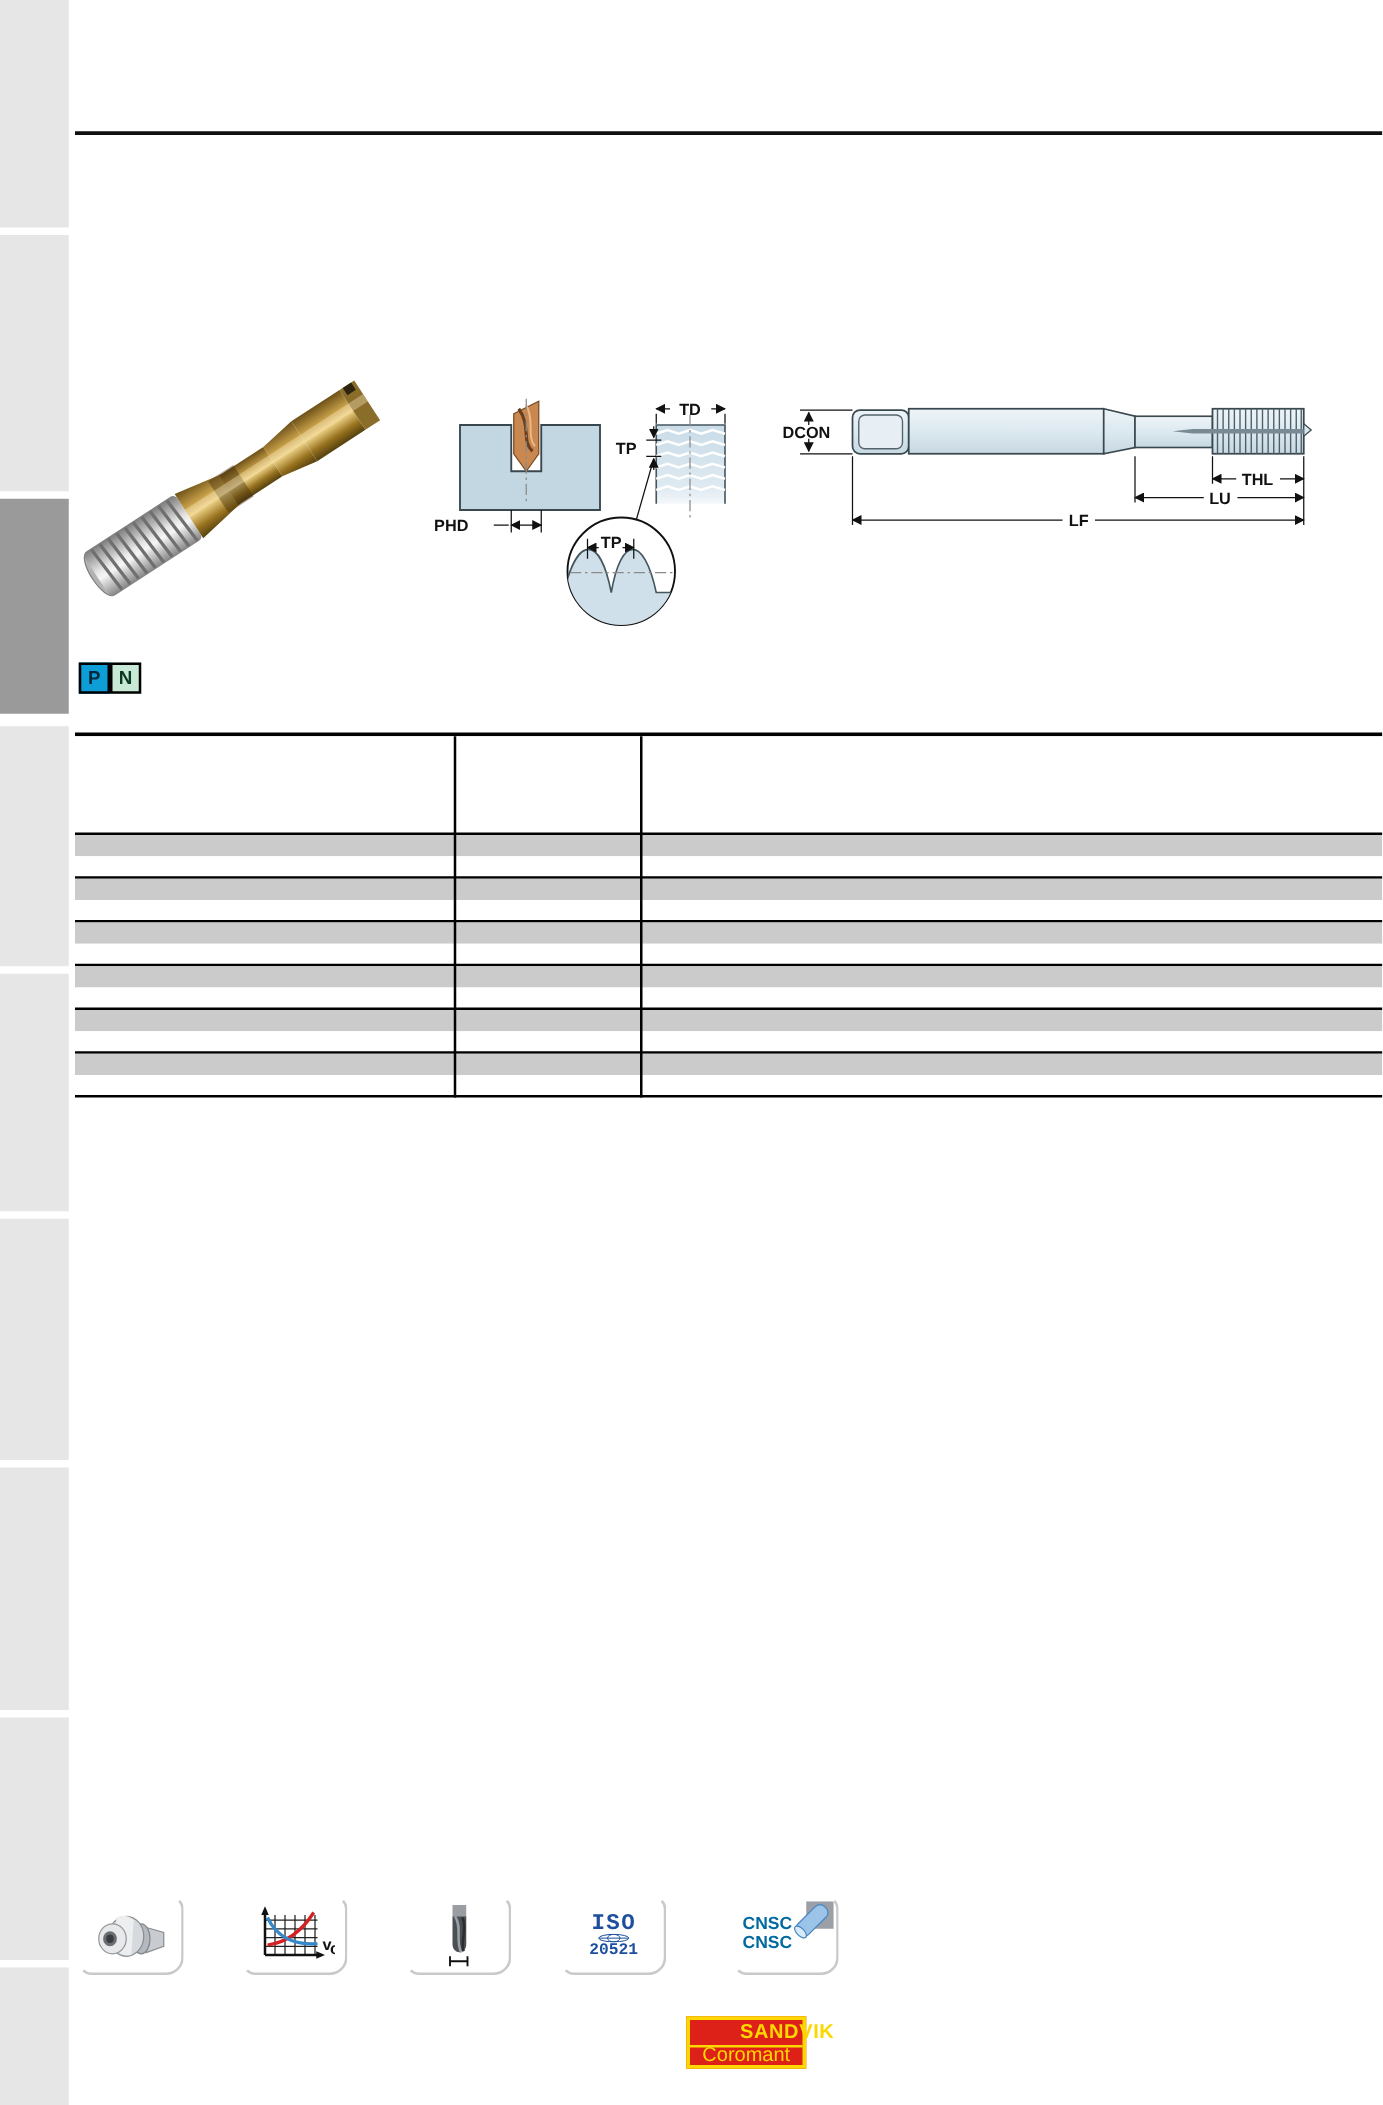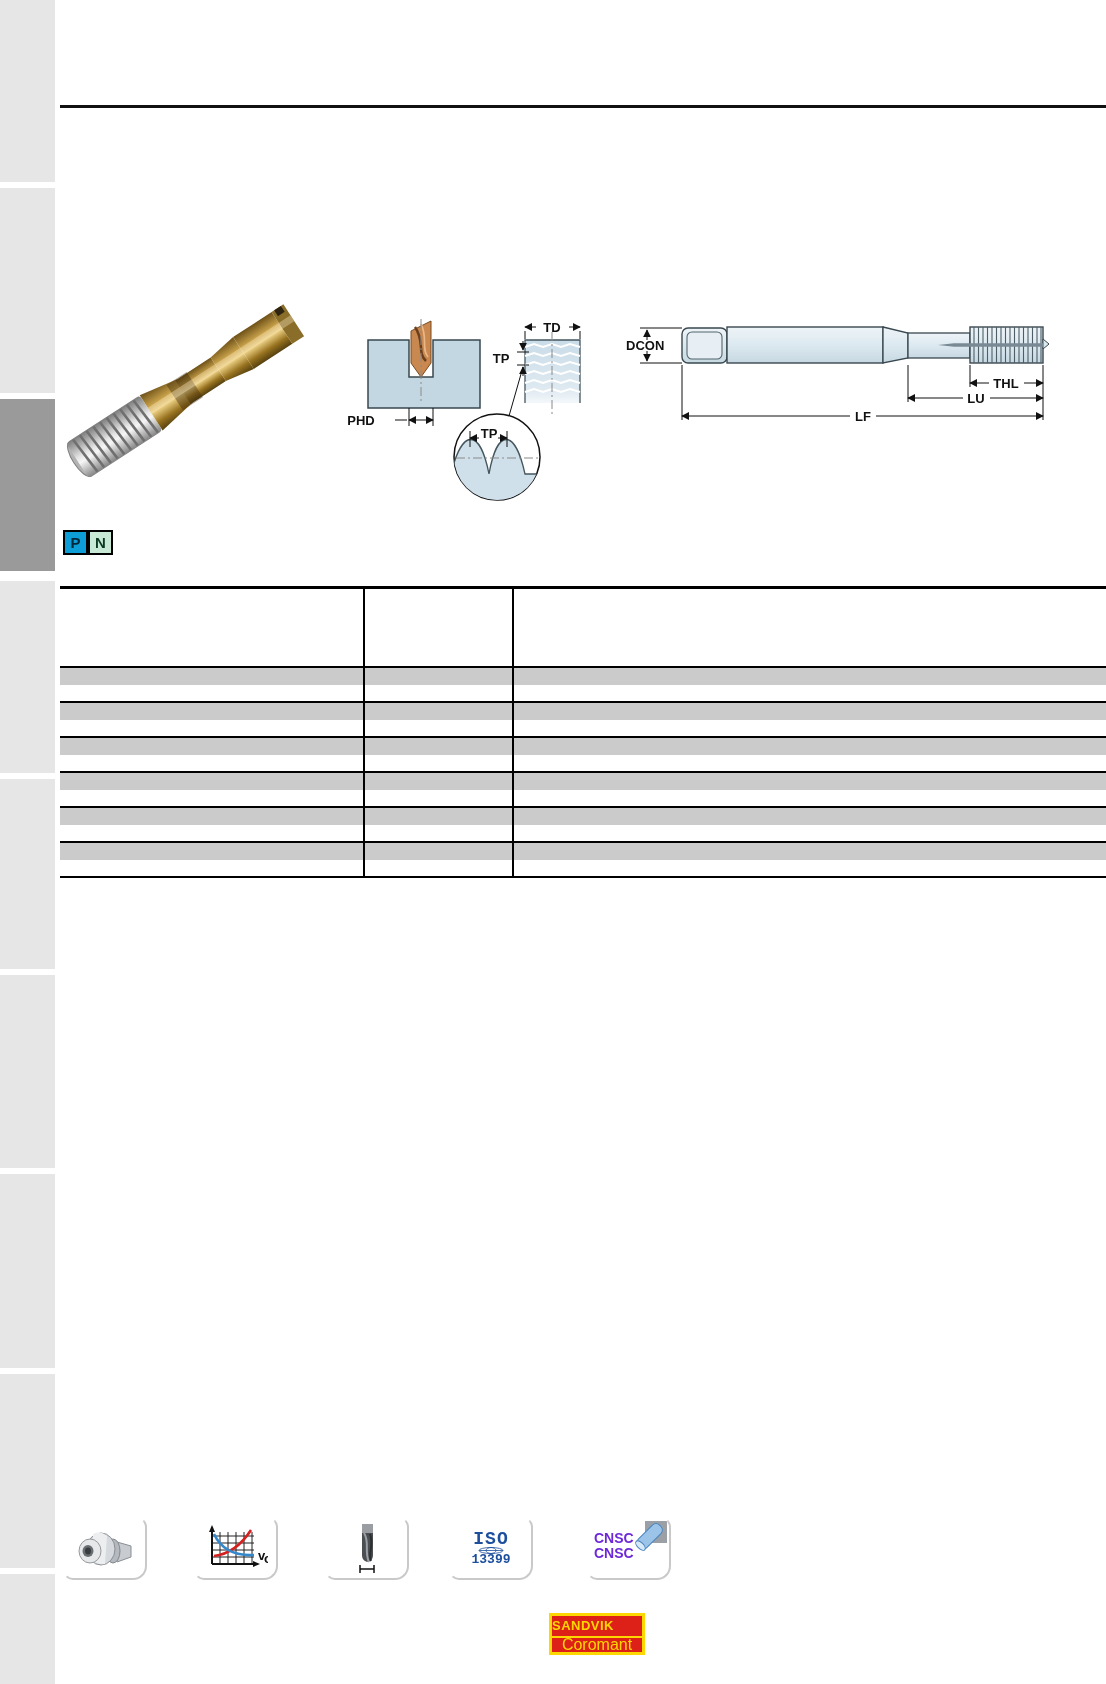--- a/index.html
+++ b/index.html
@@ -38,25 +38,25 @@
   .fbox{position:absolute;top:1517px;width:80px;height:59px;background:#fff;
         border:2px solid #c9c9c9;border-top-color:transparent;border-left-color:transparent;
         border-radius:2px 10px 14px 10px;display:flex;align-items:center;justify-content:center;overflow:hidden;}
   #fbox-0{left:63px;} #fbox-1{left:194px;} #fbox-2{left:325px;} #fbox-3{left:449px;font-family:Liberation Mono, monospace;} #fbox-4{left:587px;}
   #fbox-3{flex-direction:column;}
   .iso-top{font-weight:bold;font-size:18px;letter-spacing:1px;color:#1d4f9e;line-height:16px;}
   .iso-globe{width:26px;height:7px;}
   .iso-num{font-weight:bold;font-size:13px;color:#1d4f9e;line-height:12px;}
   #fbox-4{position:absolute;}
   .cnsc-wrap{position:relative;width:100%;height:100%;}
-  .cnsc-text{position:absolute;left:5px;top:12px;font-weight:bold;font-size:14px;line-height:15px;color:#6d28d9;}
+  .cnsc-text{position:absolute;left:5px;top:12px;font-weight:bold;font-size:14px;line-height:15px;color:#0369a1;}
   .cnsc-art{position:absolute;right:2px;top:2px;width:34px;height:34px;}
   
   #logo{position:absolute;left:549px;top:1613px;width:90px;background:#dd2118;border:3px solid #fcd800;}
-  #logo .brand{color:#fcd800;font-weight:bold;font-size:13px;letter-spacing:.5px;text-align:left;line-height:20px;}
+  #logo .brand{color:#fcd800;font-weight:bold;font-size:16px;letter-spacing:.5px;text-align:left;line-height:20px;padding-left:40px;}
   #logo .division{color:#fcd800;font-size:16px;text-align:center;line-height:14px;border-top:2px solid #fcd800;}
 </style>
 </head>
 <body>
 
 <div id="page">
 
   <div id="sidebar">
       <div class="stab" style="top: 0px; height: 182px;"></div>
       <div class="stab" style="top: 188px; height: 205px;"></div>
@@ -339,21 +339,21 @@
     </svg>
   </div>
 
   <div id="fbox-3" class="fbox">
     <div class="iso-top">ISO</div>
     <svg class="iso-globe" viewBox="0 0 26 7">
       <ellipse cx="13" cy="3.5" rx="12" ry="3" fill="none" stroke="#1d4f9e" stroke-width="0.8"></ellipse>
       <line x1="1" y1="3.5" x2="25" y2="3.5" stroke="#1d4f9e" stroke-width="0.8"></line>
       <ellipse cx="13" cy="3.5" rx="5" ry="3" fill="none" stroke="#1d4f9e" stroke-width="0.8"></ellipse>
     </svg>
-    <div class="iso-num">13399</div>
+    <div class="iso-num">20521</div>
   </div>
 
   <div id="fbox-4" class="fbox">
     <div class="cnsc-wrap">
       <svg class="cnsc-art" viewBox="0 0 34 34">
         <rect x="12" y="0" width="22" height="22" fill="#9aa0a6"></rect>
         <g transform="translate(6,26) rotate(-45)">
           <rect x="0" y="-6" width="30" height="12" rx="5" fill="#9cc4e8" stroke="#4a85c0"></rect>
           <ellipse cx="2" cy="0" rx="3" ry="6" fill="#d8eaf8" stroke="#4a85c0"></ellipse>
         </g>

